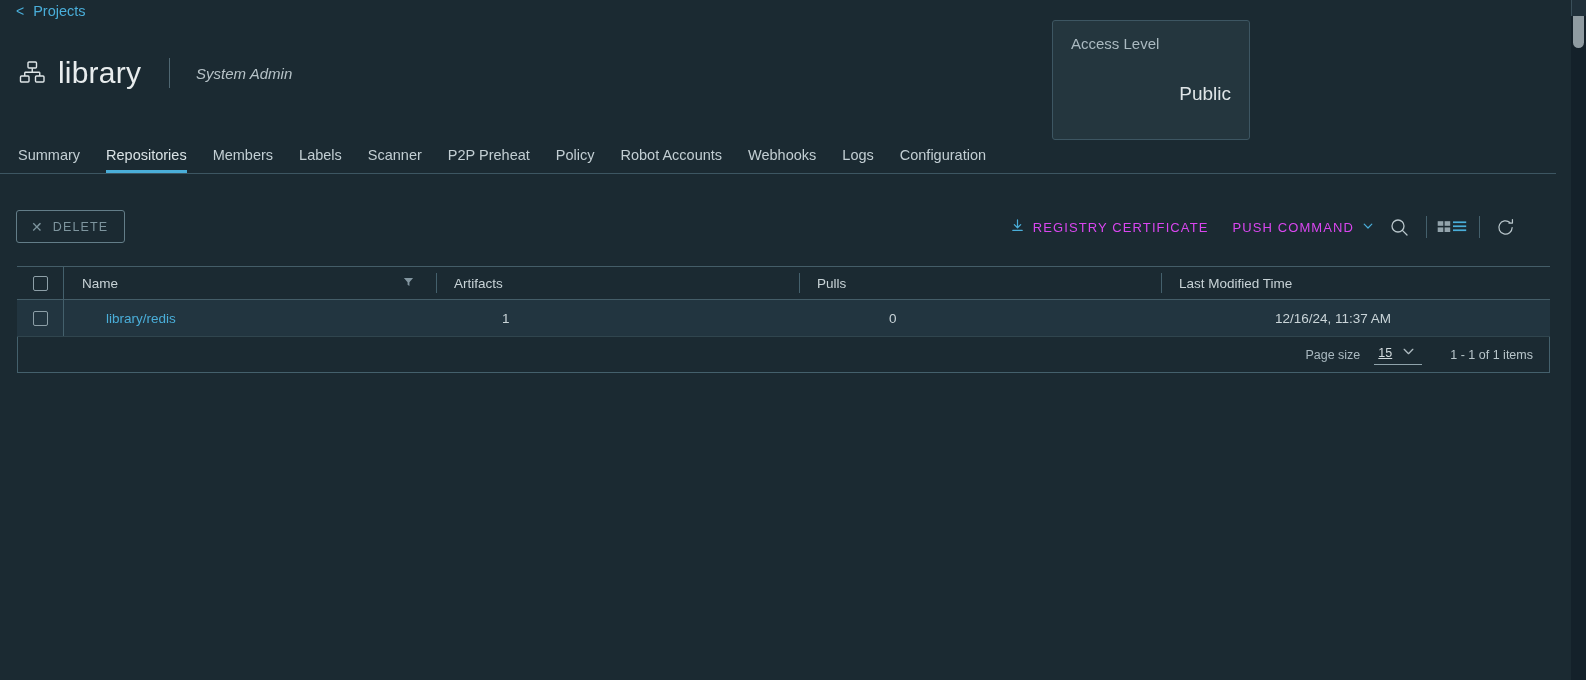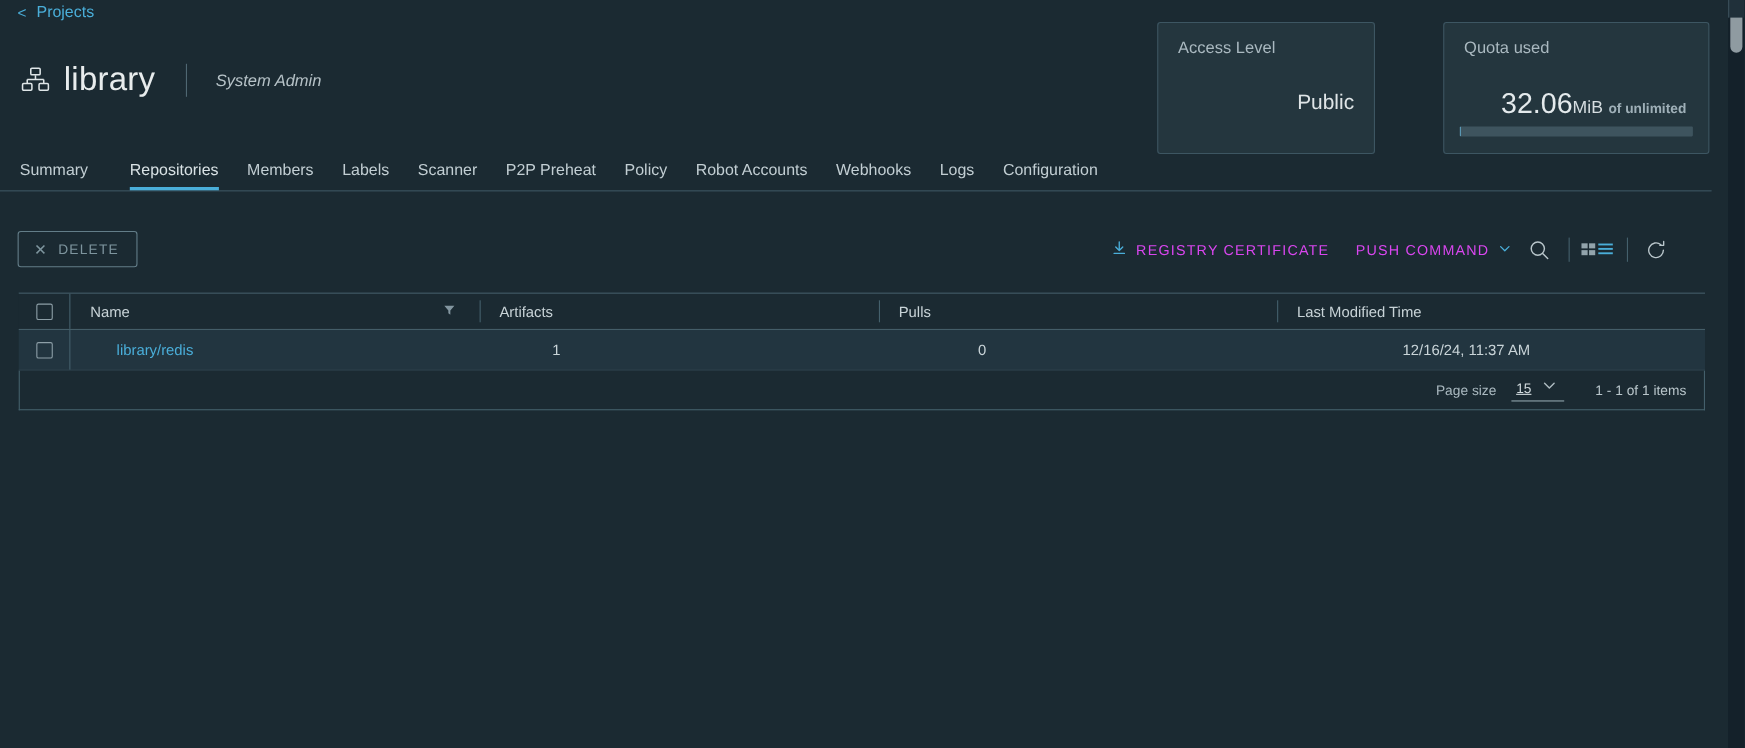--- a/index.html
+++ b/index.html
@@ -114,21 +114,21 @@
   .tab {
     font-size: 14.5px;
     color: #c2ced3;
     padding: 0 0 8px 0;
     margin-right: 26px;
     cursor: pointer;
     border-bottom: 3px solid transparent;
     white-space: nowrap;
     line-height: 1;
   }
-  .tab.active { color: #d9e2e5; border-bottom-color: #4aaed9; margin-left: 12px; }
+  .tab.active { color: #d9e2e5; border-bottom-color: #4aaed9; }
 
   
   .actionbar {
     position: absolute;
     left: 0; top: 200px;
     width: 1556px; height: 52px;
   }
   .btn-delete {
     position: absolute;
     left: 16px; top: 10px;
@@ -297,29 +297,20 @@
     <span class="proj-name">library</span>
     <span class="proj-sep"></span>
     <span class="proj-role">System Admin</span>
   </div>
 
   <div class="card card-access">
     <div class="card-title">Access Level</div>
     <div class="card-value">Public</div>
   </div>
 
-  <div class="card card-quota">
-    <div class="card-title">Quota used</div>
-    <div class="quota-value">
-      <span class="quota-num">32.06</span><span class="quota-unit">MiB</span><span class="quota-of">of unlimited</span>
-    </div>
-    <div class="quota-bar">
-      <div class="fill" style="width: 0.3%;"></div>
-    </div>
-  </div>
 
   <div class="tabs">
       <div class="tab">Summary</div>
       <div class="tab active">Repositories</div>
       <div class="tab">Members</div>
       <div class="tab">Labels</div>
       <div class="tab">Scanner</div>
       <div class="tab">P2P Preheat</div>
       <div class="tab">Policy</div>
       <div class="tab">Robot Accounts</div>

